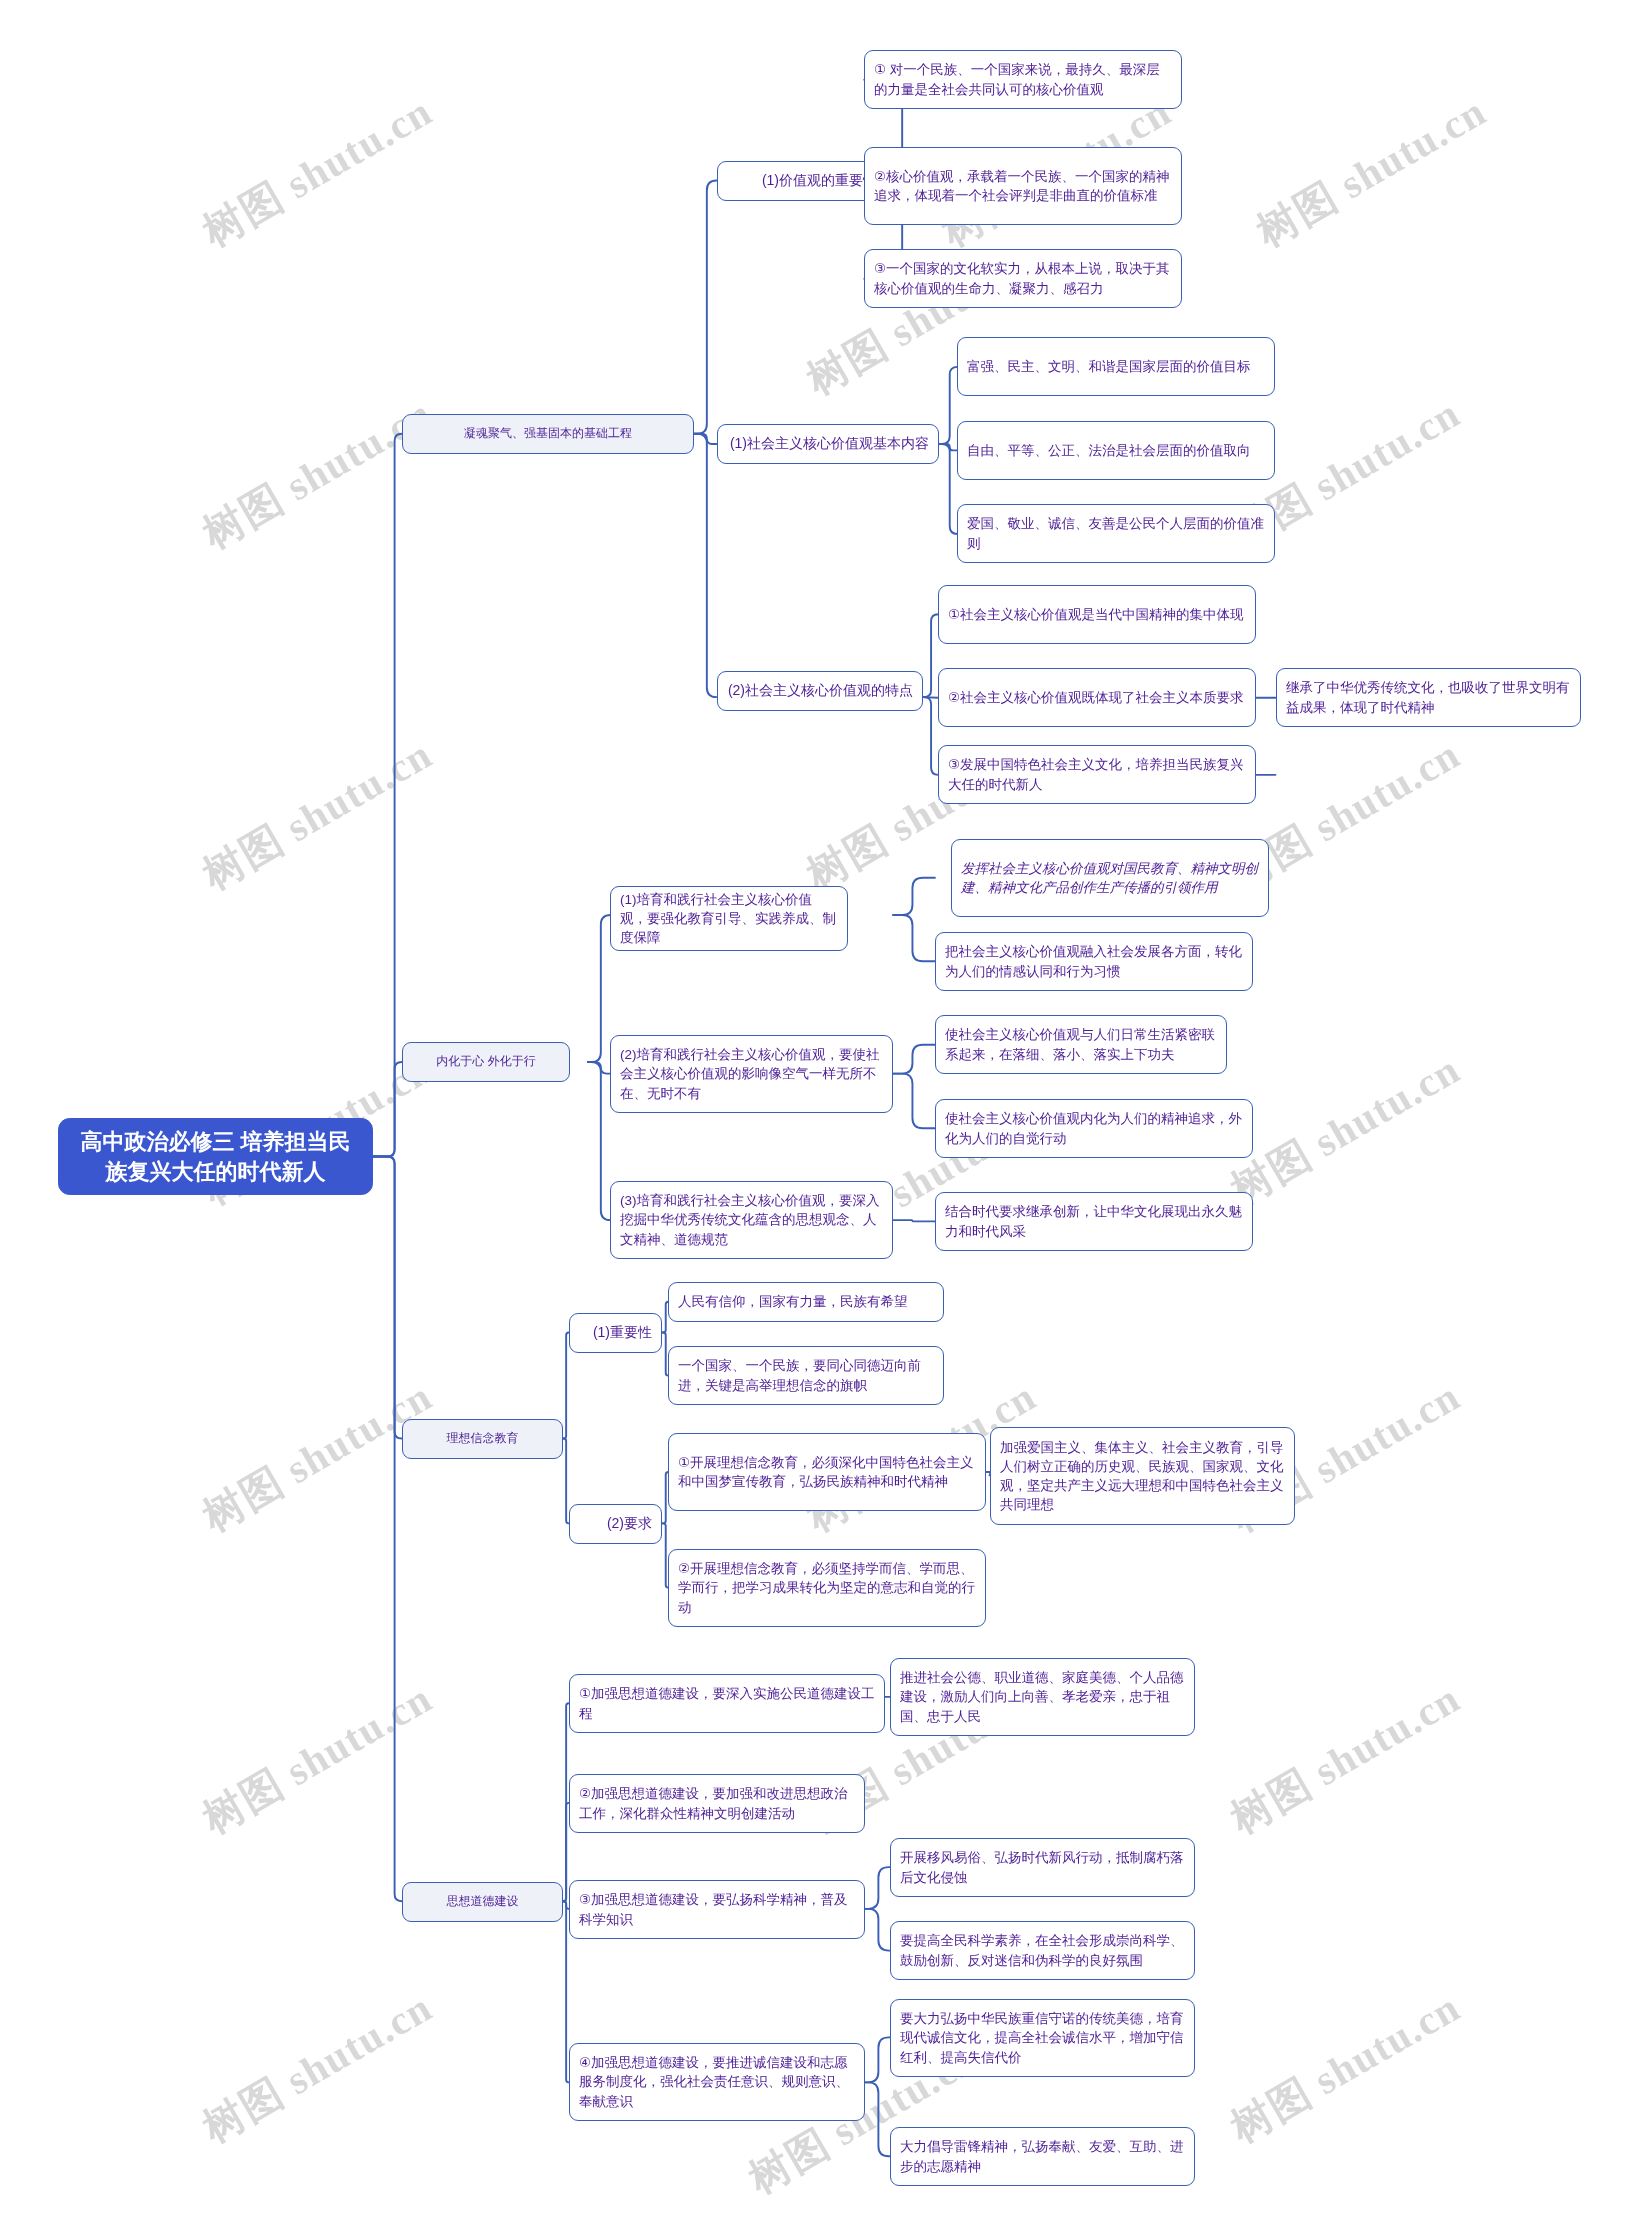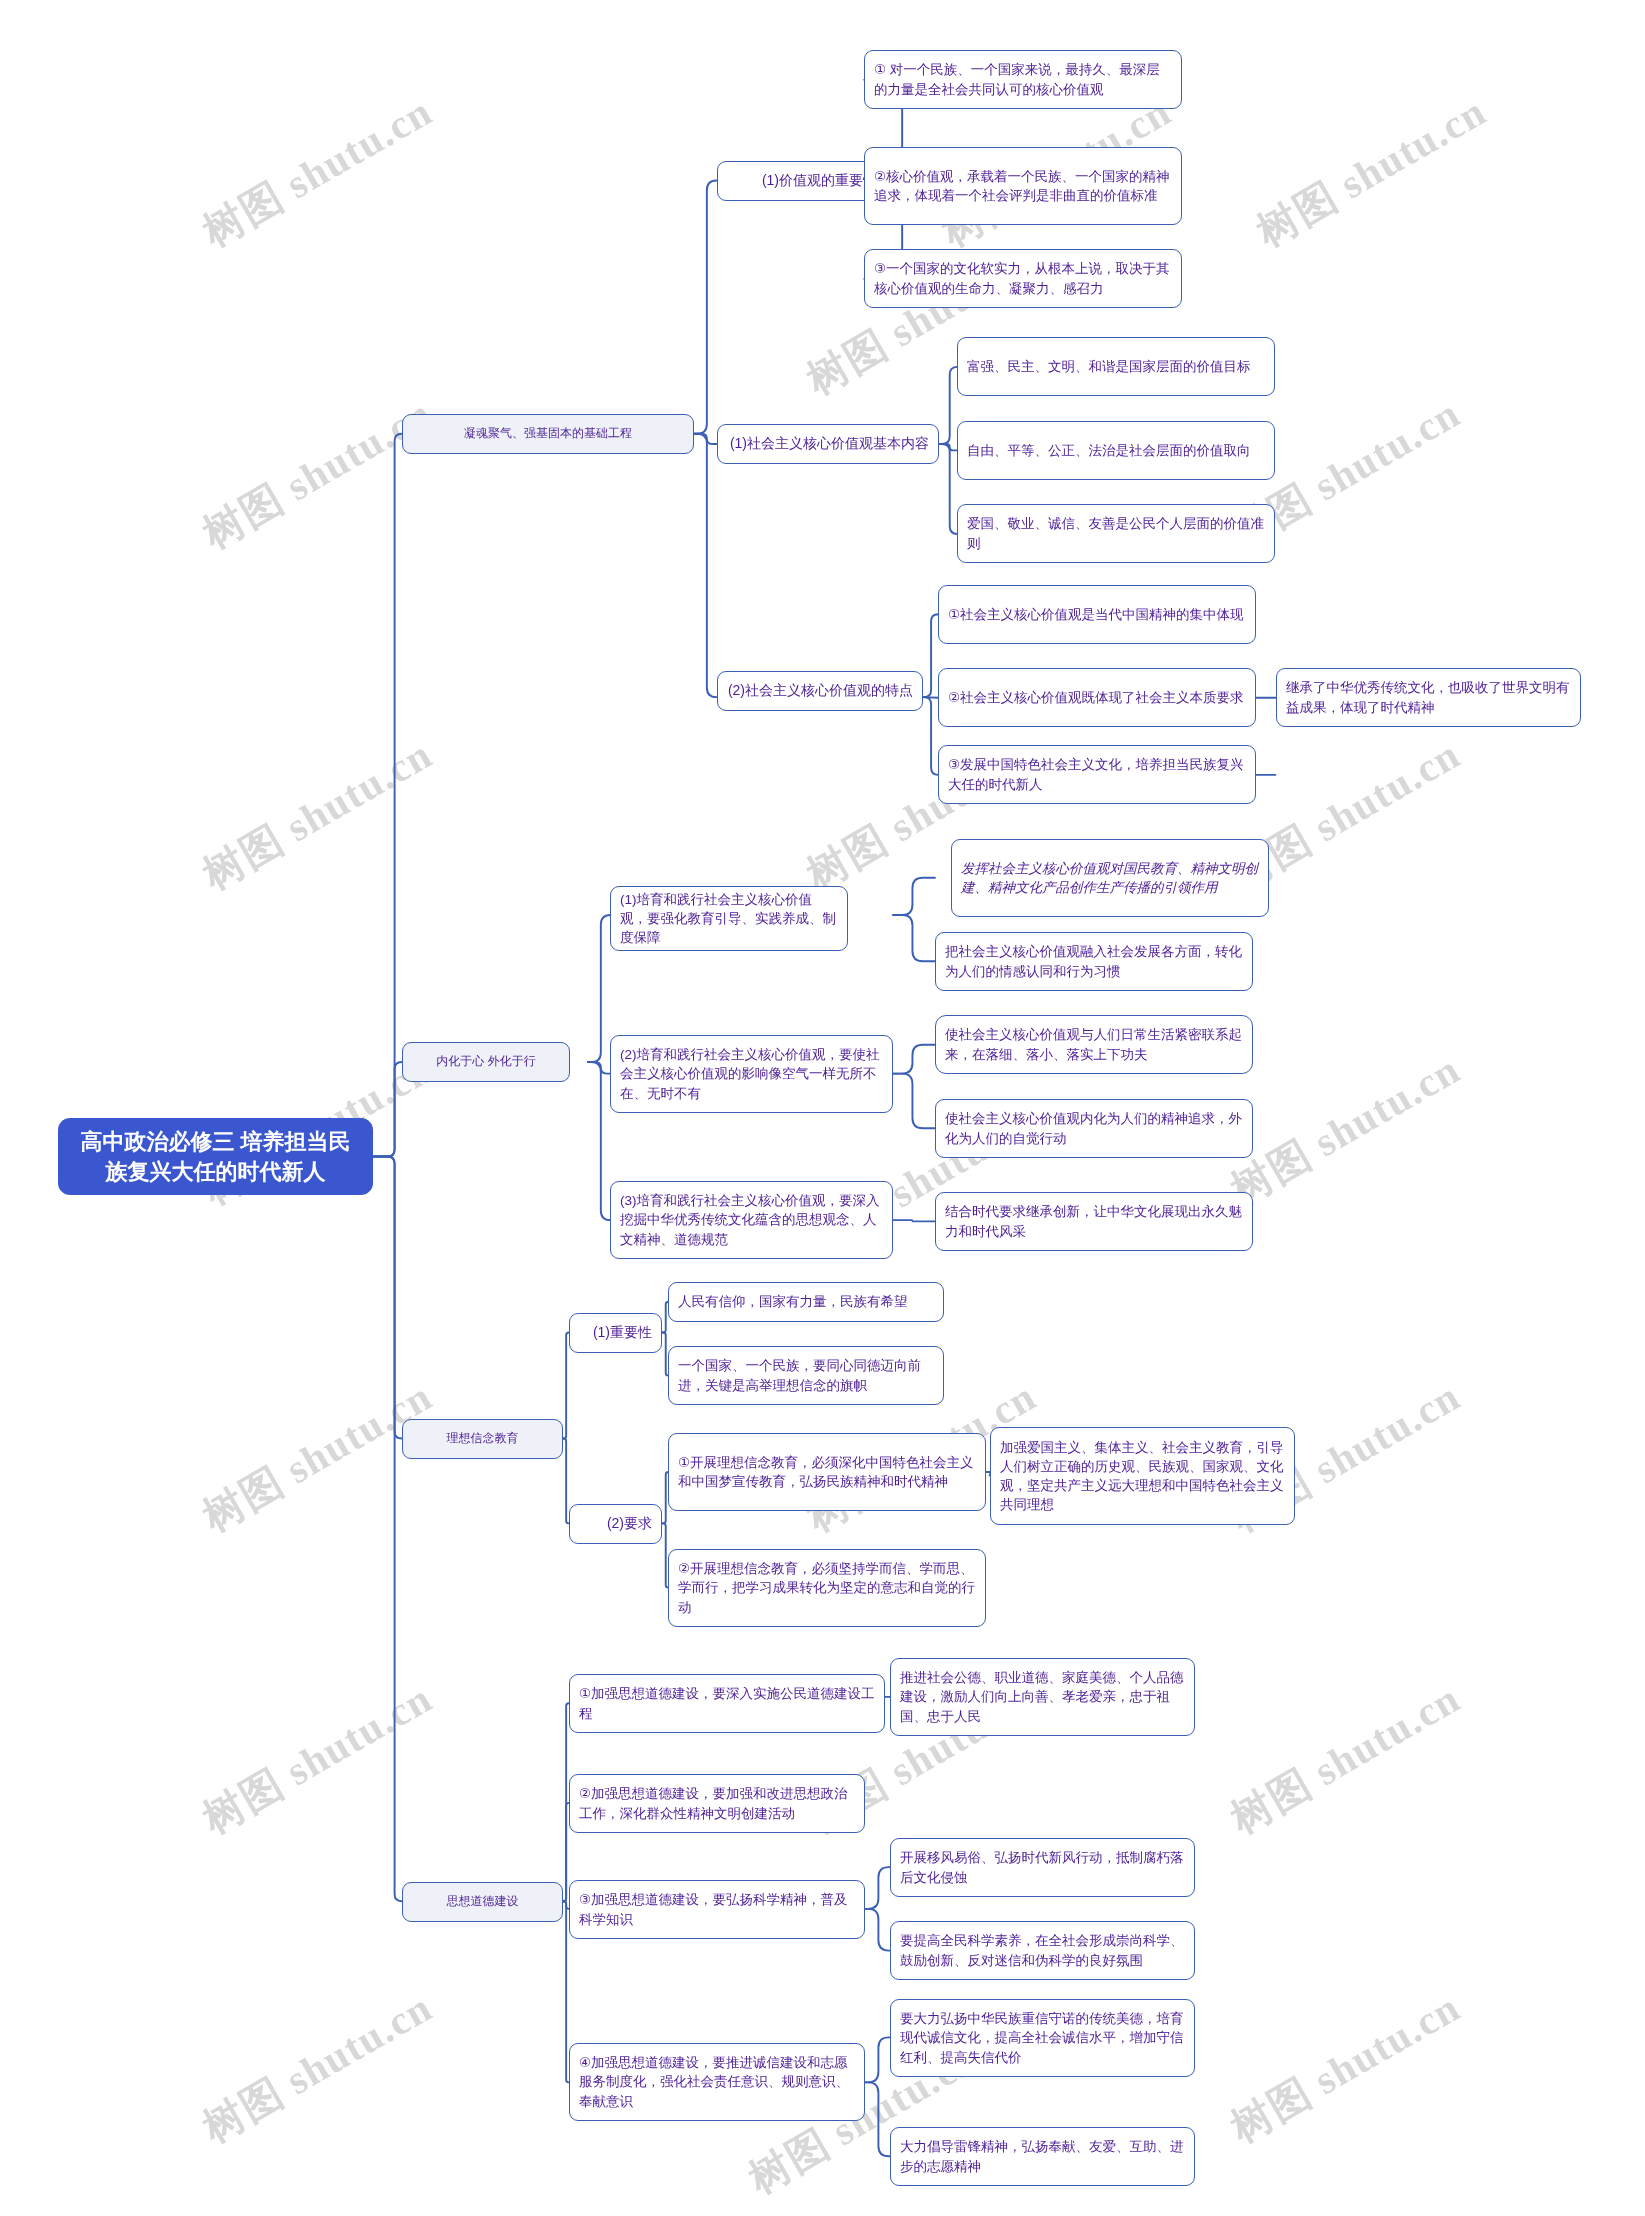--- a/index.html
+++ b/index.html
@@ -203,21 +203,21 @@
     </div>
     <div class="node leaf" style="left: 951px; top: 839px; width: 318px; min-height: 78px; font-style: italic;">
       <span>发挥社会主义核心价值观对国民教育、精神文明创建、精神文化产品创作生产传播的引领作用</span>
     </div>
     <div class="node leaf" style="left: 935px; top: 932px; width: 318px; min-height: 59px;">
       <span>把社会主义核心价值观融入社会发展各方面，转化为人们的情感认同和行为习惯</span>
     </div>
     <div class="node leaf" style="left: 610px; top: 1035px; width: 283px; min-height: 78px;">
       <span>(2)培育和践行社会主义核心价值观，要使社会主义核心价值观的影响像空气一样无所不在、无时不有</span>
     </div>
-    <div class="node leaf" style="left: 935px; top: 1015px; width: 318px; min-height: 59px; border-radius: 11px;">
+    <div class="node leaf" style="left: 935px; top: 1015px; width: 292px; min-height: 59px;">
       <span>使社会主义核心价值观与人们日常生活紧密联系起来，在落细、落小、落实上下功夫</span>
     </div>
     <div class="node leaf" style="left: 935px; top: 1099px; width: 318px; min-height: 59px;">
       <span>使社会主义核心价值观内化为人们的精神追求，外化为人们的自觉行动</span>
     </div>
     <div class="node leaf" style="left: 610px; top: 1181px; width: 283px; min-height: 78px;">
       <span>(3)培育和践行社会主义核心价值观，要深入挖掘中华优秀传统文化蕴含的思想观念、人文精神、道德规范</span>
     </div>
     <div class="node leaf" style="left: 935px; top: 1192px; width: 318px; min-height: 59px;">
       <span>结合时代要求继承创新，让中华文化展现出永久魅力和时代风采</span>

